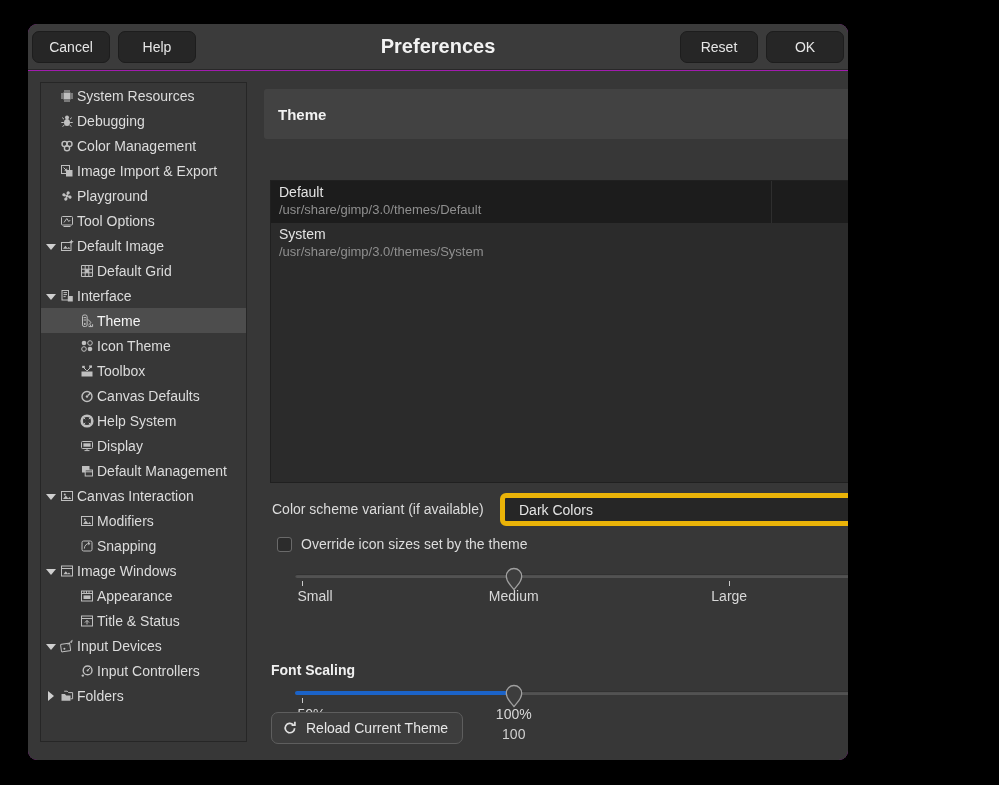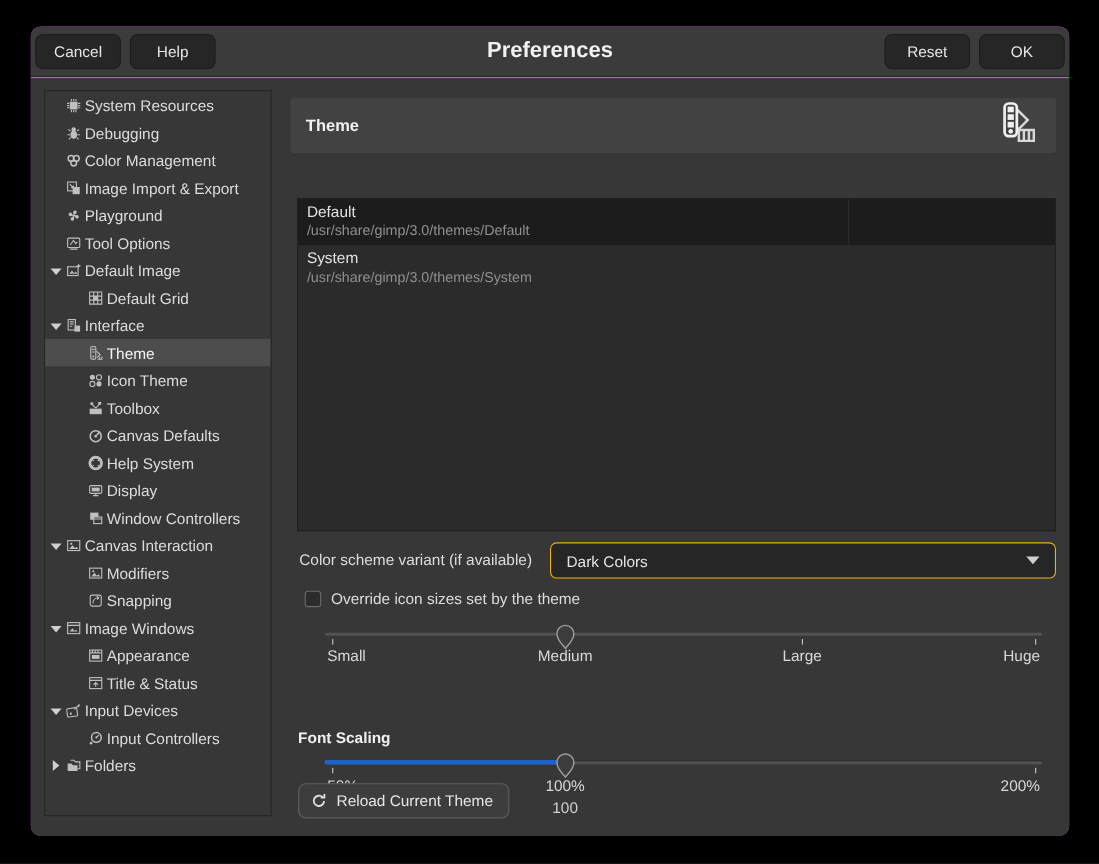--- a/index.html
+++ b/index.html
@@ -1,20 +1,20 @@
 <!DOCTYPE html>
 <html><head>
 <meta charset="utf-8">
 <style>
   * { box-sizing: border-box; margin: 0; padding: 0; }
   body { font-family: "Liberation Sans", "DejaVu Sans", sans-serif; background: #000; }
   .stage { position: relative; width: 999px; height: 785px; background: #000; overflow: hidden; }
   .window {
-    position: absolute; left: 28px; top: 24px; width: 944px; height: 736px;
-    background: #d946ef; border-radius: 9px; overflow: hidden; text-decoration: underline;
+    position: absolute; left: 28px; top: 24px; width: 820px; height: 736px;
+    background: #a21caf; border-radius: 9px; overflow: hidden; text-decoration: underline;
   }
   
   .titlebar {
     position: absolute; left: 0; top: 0; right: 0; height: 46px;
     background: #3b3b3b; border-bottom: 1px solid #282828;
     display: flex; align-items: center; justify-content: space-between; padding: 0 4px;
   }
   .tb-group { display: flex; gap: 8px; }
   .tb-btn {
     min-width: 78px; height: 32px; background: #262626; color: #e6e6e6;
@@ -65,21 +65,21 @@
   .theme-row { position: relative; height: 42px; cursor: pointer; text-align: right; }
   .theme-row.selected { background: #1c1c1c; }
   .theme-row.selected .col-div {
     position: absolute; left: 500px; top: 0; bottom: 0; width: 1px; background: #2e2e2e;
   }
   .theme-name { position: absolute; left: 8px; top: 3px; font-size: 14px; color: #e2e2e2; }
   .theme-path { position: absolute; left: 8px; top: 21px; font-size: 13px; color: #8f8f8f; }
   .combo-label { position: absolute; left: 244px; top: 422px; height: 33px; line-height: 33px; color: #dcdcdc; font-size: 14px; }
   .dropdown {
     position: absolute; left: 472px; top: 422px; width: 460px; height: 33px;
-    background: #262626; border: 1px solid #eab308; border-radius: 6px;
+    background: #262626; border: 5px solid #eab308; border-radius: 6px;
     display: flex; align-items: center; justify-content: space-between; padding: 0 14px; cursor: pointer;
   }
   .dropdown .val { color: #e4e4e4; font-size: 14px; }
   .caret { width: 0; height: 0; border-left: 6px solid transparent; border-right: 6px solid transparent; border-top: 7px solid #cfcfcf; }
   .check-row { position: absolute; left: 249px; top: 465px; display: flex; align-items: center; gap: 9px; cursor: pointer; }
   .checkbox { width: 15px; height: 15px; background: #2c2c2c; border: 1px solid #6a6a6a; border-radius: 3px; }
   .check-row .lbl { color: #dcdcdc; font-size: 14px; }
   
   .slider { position: absolute; left: 267px; width: 653px; }
   .slider .track { position: absolute; left: 0; right: 0; height: 4px; background: #525252; border-radius: 2px; box-shadow: inset 0 1px 1px rgba(0,0,0,.45); }
@@ -270,21 +270,21 @@
             <span class="side-label">Display</span>
           </div>
           <div class="side-row lvl1">
             <span class="side-icon">
               <svg width="16" height="16" viewBox="0 0 16 16">
                 <rect x="3" y="3" width="7.5" height="6.5" fill="#bfbfbf"></rect>
                 <rect x="6.2" y="7" width="7.3" height="6" fill="#3a3a3a" stroke="#bfbfbf"></rect>
                 <path d="M6.2 8.8h7.3" stroke="#bfbfbf"></path>
               </svg>
             </span>
-            <span class="side-label">Window Controllers</span>
+            <span class="side-label">Default Management</span>
           </div>
           <div class="side-row lvl0">
             <span class="expander down"></span>
             <span class="side-icon">
               <svg width="16" height="16" viewBox="0 0 16 16">
                 <rect x="2.5" y="3.5" width="11" height="9" fill="none" stroke="#bfbfbf"></rect>
                 <circle cx="5.8" cy="6.4" r="1" fill="#bfbfbf"></circle>
                 <path d="M4 11l2.8-3.4 2.4 2.9 1.4-1.4 1.6 1.9z" fill="#bfbfbf"></path>
               </svg>
             </span>

